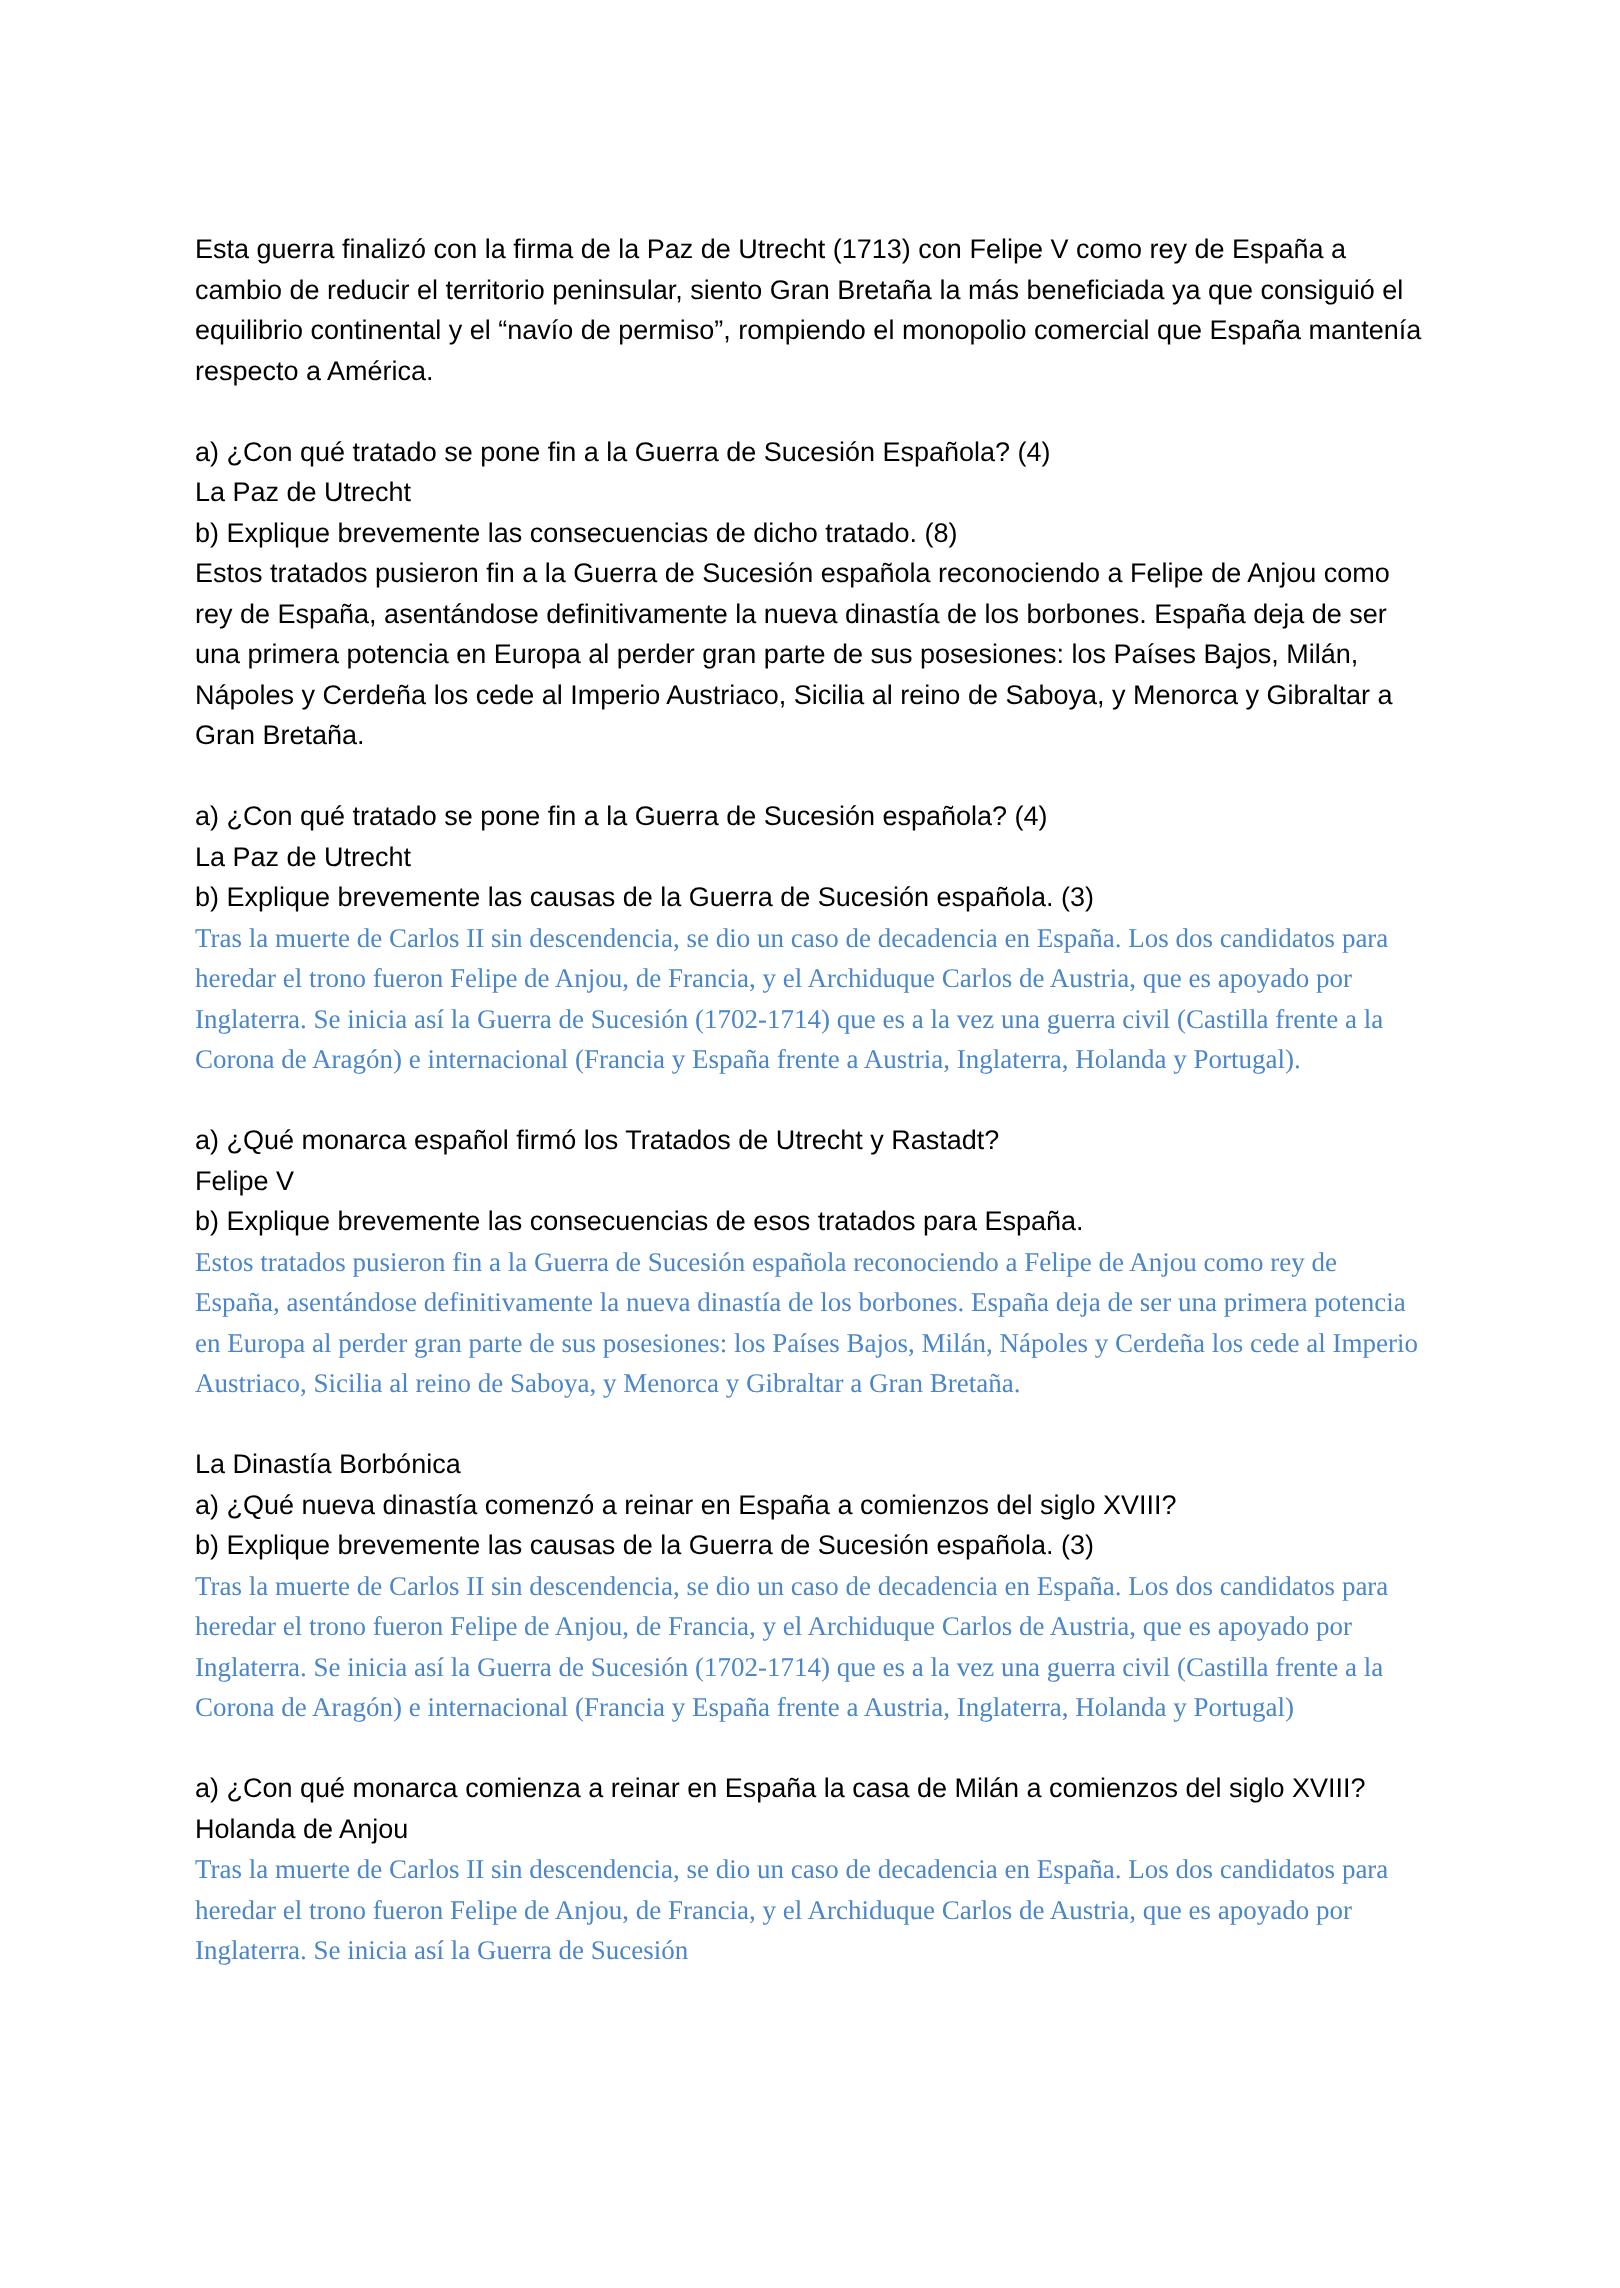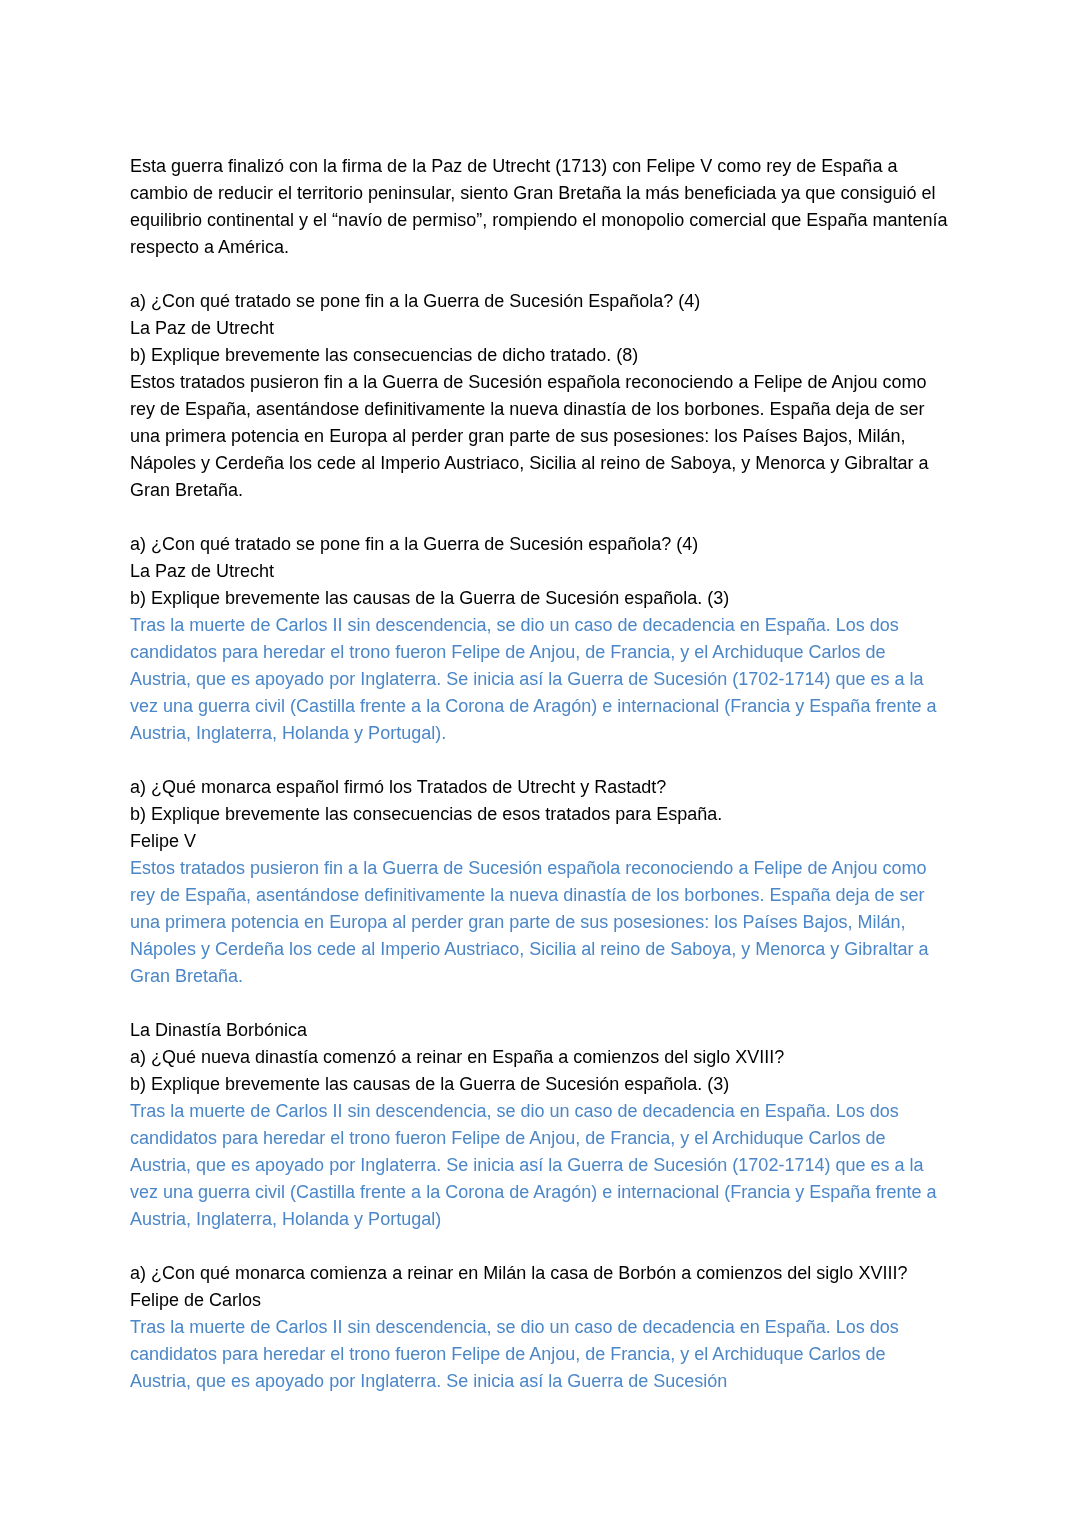--- a/index.html
+++ b/index.html
@@ -25,20 +25,21 @@
     font-size: 18px;
     line-height: 27px;
     color: #000000;
     word-spacing: normal;
   }
   .para.bold {
     font-weight: 400;
   }
   .para.blue {
     color: var(--answer-blue, #4a86c8);
+    font-family: Liberation Serif, serif;
   }
 </style>
 </head>
 <body>
 
 <div class="page">
 
   <div class="block">
     <p class="para normal">Esta guerra finalizó con la firma de la Paz de Utrecht (1713) con Felipe V como rey de España a cambio de reducir el territorio peninsular, siento Gran Bretaña la más beneficiada ya que consiguió el equilibrio continental y el “navío de permiso”, rompiendo el monopolio comercial que España mantenía respecto a América.</p>
   </div>
@@ -52,31 +53,31 @@
 
   <div class="block">
     <p class="para bold">a) ¿Con qué tratado se pone fin a la Guerra de Sucesión española? (4)</p>
     <p class="para normal">La Paz de Utrecht</p>
     <p class="para bold">b) Explique brevemente las causas de la Guerra de Sucesión española. (3)</p>
     <p class="para blue">Tras la muerte de Carlos II sin descendencia, se dio un caso de decadencia en España. Los dos candidatos para heredar el trono fueron Felipe de Anjou, de Francia, y el Archiduque Carlos de Austria, que es apoyado por Inglaterra. Se inicia así la Guerra de Sucesión (1702-1714) que es a la vez una guerra civil (Castilla frente a la Corona de Aragón) e internacional (Francia y España frente a Austria, Inglaterra, Holanda y Portugal).</p>
   </div>
 
   <div class="block">
     <p class="para bold">a) ¿Qué monarca español firmó los Tratados de Utrecht y Rastadt?</p>
+    <p class="para normal">Felipe V</p>
     <p class="para bold">b) Explique brevemente las consecuencias de esos tratados para España.</p>
-    <p class="para normal">Felipe V</p>
     <p class="para blue">Estos tratados pusieron fin a la Guerra de Sucesión española reconociendo a Felipe de Anjou como rey de España, asentándose definitivamente la nueva dinastía de los borbones. España deja de ser una primera potencia en Europa al perder gran parte de sus posesiones: los Países Bajos, Milán, Nápoles y Cerdeña los cede al Imperio Austriaco, Sicilia al reino de Saboya, y Menorca y Gibraltar a Gran Bretaña.</p>
   </div>
 
   <div class="block">
     <p class="para normal">La Dinastía Borbónica</p>
     <p class="para bold">a) ¿Qué nueva dinastía comenzó a reinar en España a comienzos del siglo XVIII?</p>
     <p class="para bold">b) Explique brevemente las causas de la Guerra de Sucesión española. (3)</p>
     <p class="para blue">Tras la muerte de Carlos II sin descendencia, se dio un caso de decadencia en España. Los dos candidatos para heredar el trono fueron Felipe de Anjou, de Francia, y el Archiduque Carlos de Austria, que es apoyado por Inglaterra. Se inicia así la Guerra de Sucesión (1702-1714) que es a la vez una guerra civil (Castilla frente a la Corona de Aragón) e internacional (Francia y España frente a Austria, Inglaterra, Holanda y Portugal)</p>
   </div>
 
   <div class="block">
-    <p class="para bold">a) ¿Con qué monarca comienza a reinar en Milán la casa de Borbón a comienzos del siglo XVIII?</p>
-    <p class="para normal">Felipe de Carlos</p>
+    <p class="para bold">a) ¿Con qué monarca comienza a reinar en España la casa de Milán a comienzos del siglo XVIII?</p>
+    <p class="para normal">Holanda de Anjou</p>
     <p class="para blue">Tras la muerte de Carlos II sin descendencia, se dio un caso de decadencia en España. Los dos candidatos para heredar el trono fueron Felipe de Anjou, de Francia, y el Archiduque Carlos de Austria, que es apoyado por Inglaterra. Se inicia así la Guerra de Sucesión</p>
   </div>
 
 </div>
 
 </body></html>

